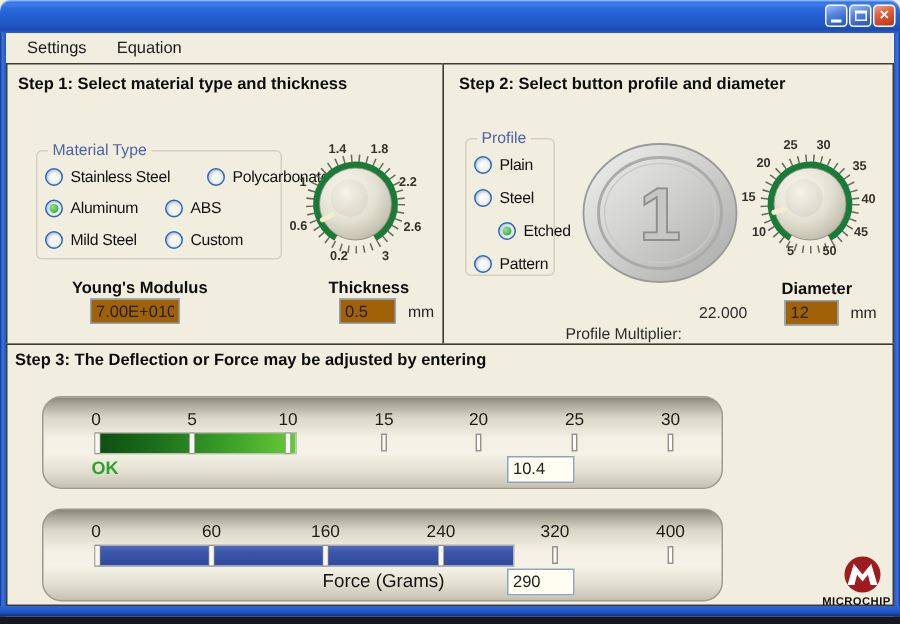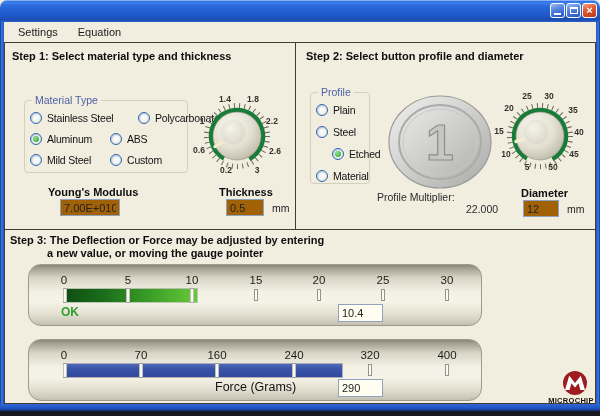--- a/index.html
+++ b/index.html
@@ -186,21 +186,21 @@
   <div class="radio-item" style="left:316px;top:126px;">
     <span class="radio"></span>
     <span class="radio-label">Steel</span>
   </div>
   <div class="radio-item" style="left:316px;top:148px;padding-left:16px;">
     <span class="radio sel"></span>
     <span class="radio-label">Etched</span>
   </div>
   <div class="radio-item" style="left:316px;top:170px;">
     <span class="radio"></span>
-    <span class="radio-label">Material</span>
+    <span class="radio-label">Pattern</span>
   </div>
 
   <svg style="left:386px;top:94px;" width="108" height="98" viewBox="0 0 108 98">
     <ellipse cx="54" cy="48" rx="51" ry="46" fill="url(#coinBody)" stroke="#9A9A9A" stroke-width="1.2"></ellipse>
     <ellipse cx="54" cy="48" rx="41" ry="37" fill="none" stroke="#ABABAB" stroke-width="2"></ellipse>
     <ellipse cx="54" cy="48" rx="37" ry="33" fill="none" stroke="#C9C9C7" stroke-width="1"></ellipse>
     <text x="54" y="66" text-anchor="middle" font-size="50" font-weight="bold" fill="#C6C6C4" stroke="#8E8E8E" stroke-width="1.2" font-family="Liberation Sans, sans-serif">1</text>
   </svg>
 
   <svg style="left:485px;top:84px;" width="110" height="108" viewBox="0 0 110 108">
@@ -214,29 +214,28 @@
     <text class="knob-lab" x="14" y="50">15</text>
     <text class="knob-lab" x="24" y="27">20</text>
     <text class="knob-lab" x="42" y="15">25</text>
     <text class="knob-lab" x="64" y="15">30</text>
     <text class="knob-lab" x="88" y="29">35</text>
     <text class="knob-lab" x="94" y="51">40</text>
     <text class="knob-lab" x="89" y="73">45</text>
     <text class="knob-lab" x="68" y="86">50</text>
   </svg>
 
-  <span class="pm-text" style="left:377px;top:191px;">Profile Multiplier:</span>
+  <span class="pm-text" style="left:377px;top:217px;">Profile Multiplier:</span>
   <span class="pm-text" style="left:466px;top:203px;">22.000</span>
   <div class="field-label" style="left:521px;top:187px;">Diameter</div>
   <input class="field" style="left: 523px; top: 200px; width: 36px;" value="12">
   <span class="unit" style="left:567px;top:203px;">mm</span>
 
   <div class="abs panel" style="left:4px;top:229px;width:592px;height:175px;"></div>
   <div class="panel-header" style="left:10px;top:234px;">Step 3: The Deflection or Force may be adjusted by entering</div>
-  <div class="panel-header" style="left:47px;top:247px;">a new value, or moving the gauge pointer</div>
 
   <div class="gauge" style="left:28px;top:264px;">
     <span class="gnum" style="left:35px;">0</span>
     <span class="gnum" style="left:99px;">5</span>
     <span class="gnum" style="left:163px;">10</span>
     <span class="gnum" style="left:227px;">15</span>
     <span class="gnum" style="left:290px;">20</span>
     <span class="gnum" style="left:354px;">25</span>
     <span class="gnum" style="left:418px;">30</span>
     <div class="gfill green" style="left:35px;width:133px;"></div>
@@ -246,21 +245,21 @@
     <div class="gtick-out" style="left:227px;"></div>
     <div class="gtick-out" style="left:290px;"></div>
     <div class="gtick-out" style="left:354px;"></div>
     <div class="gtick-out" style="left:418px;"></div>
     <span class="gstatus">OK</span>
     <input class="gvalue" value="10.4" style="">
   </div>
 
   <div class="gauge" style="left:28px;top:339px;">
     <span class="gnum" style="left:35px;">0</span>
-    <span class="gnum" style="left:112px;">70</span>
+    <span class="gnum" style="left:112px;">60</span>
     <span class="gnum" style="left:188px;">160</span>
     <span class="gnum" style="left:265px;">240</span>
     <span class="gnum" style="left:341px;">320</span>
     <span class="gnum" style="left:418px;">400</span>
     <div class="gfill blue" style="left:35px;width:278px;"></div>
     <div class="gtick-in" style="left:36px;"></div>
     <div class="gtick-in" style="left:112px;"></div>
     <div class="gtick-in" style="left:188px;"></div>
     <div class="gtick-in" style="left:265px;"></div>
     <div class="gtick-out" style="left:341px;"></div>

